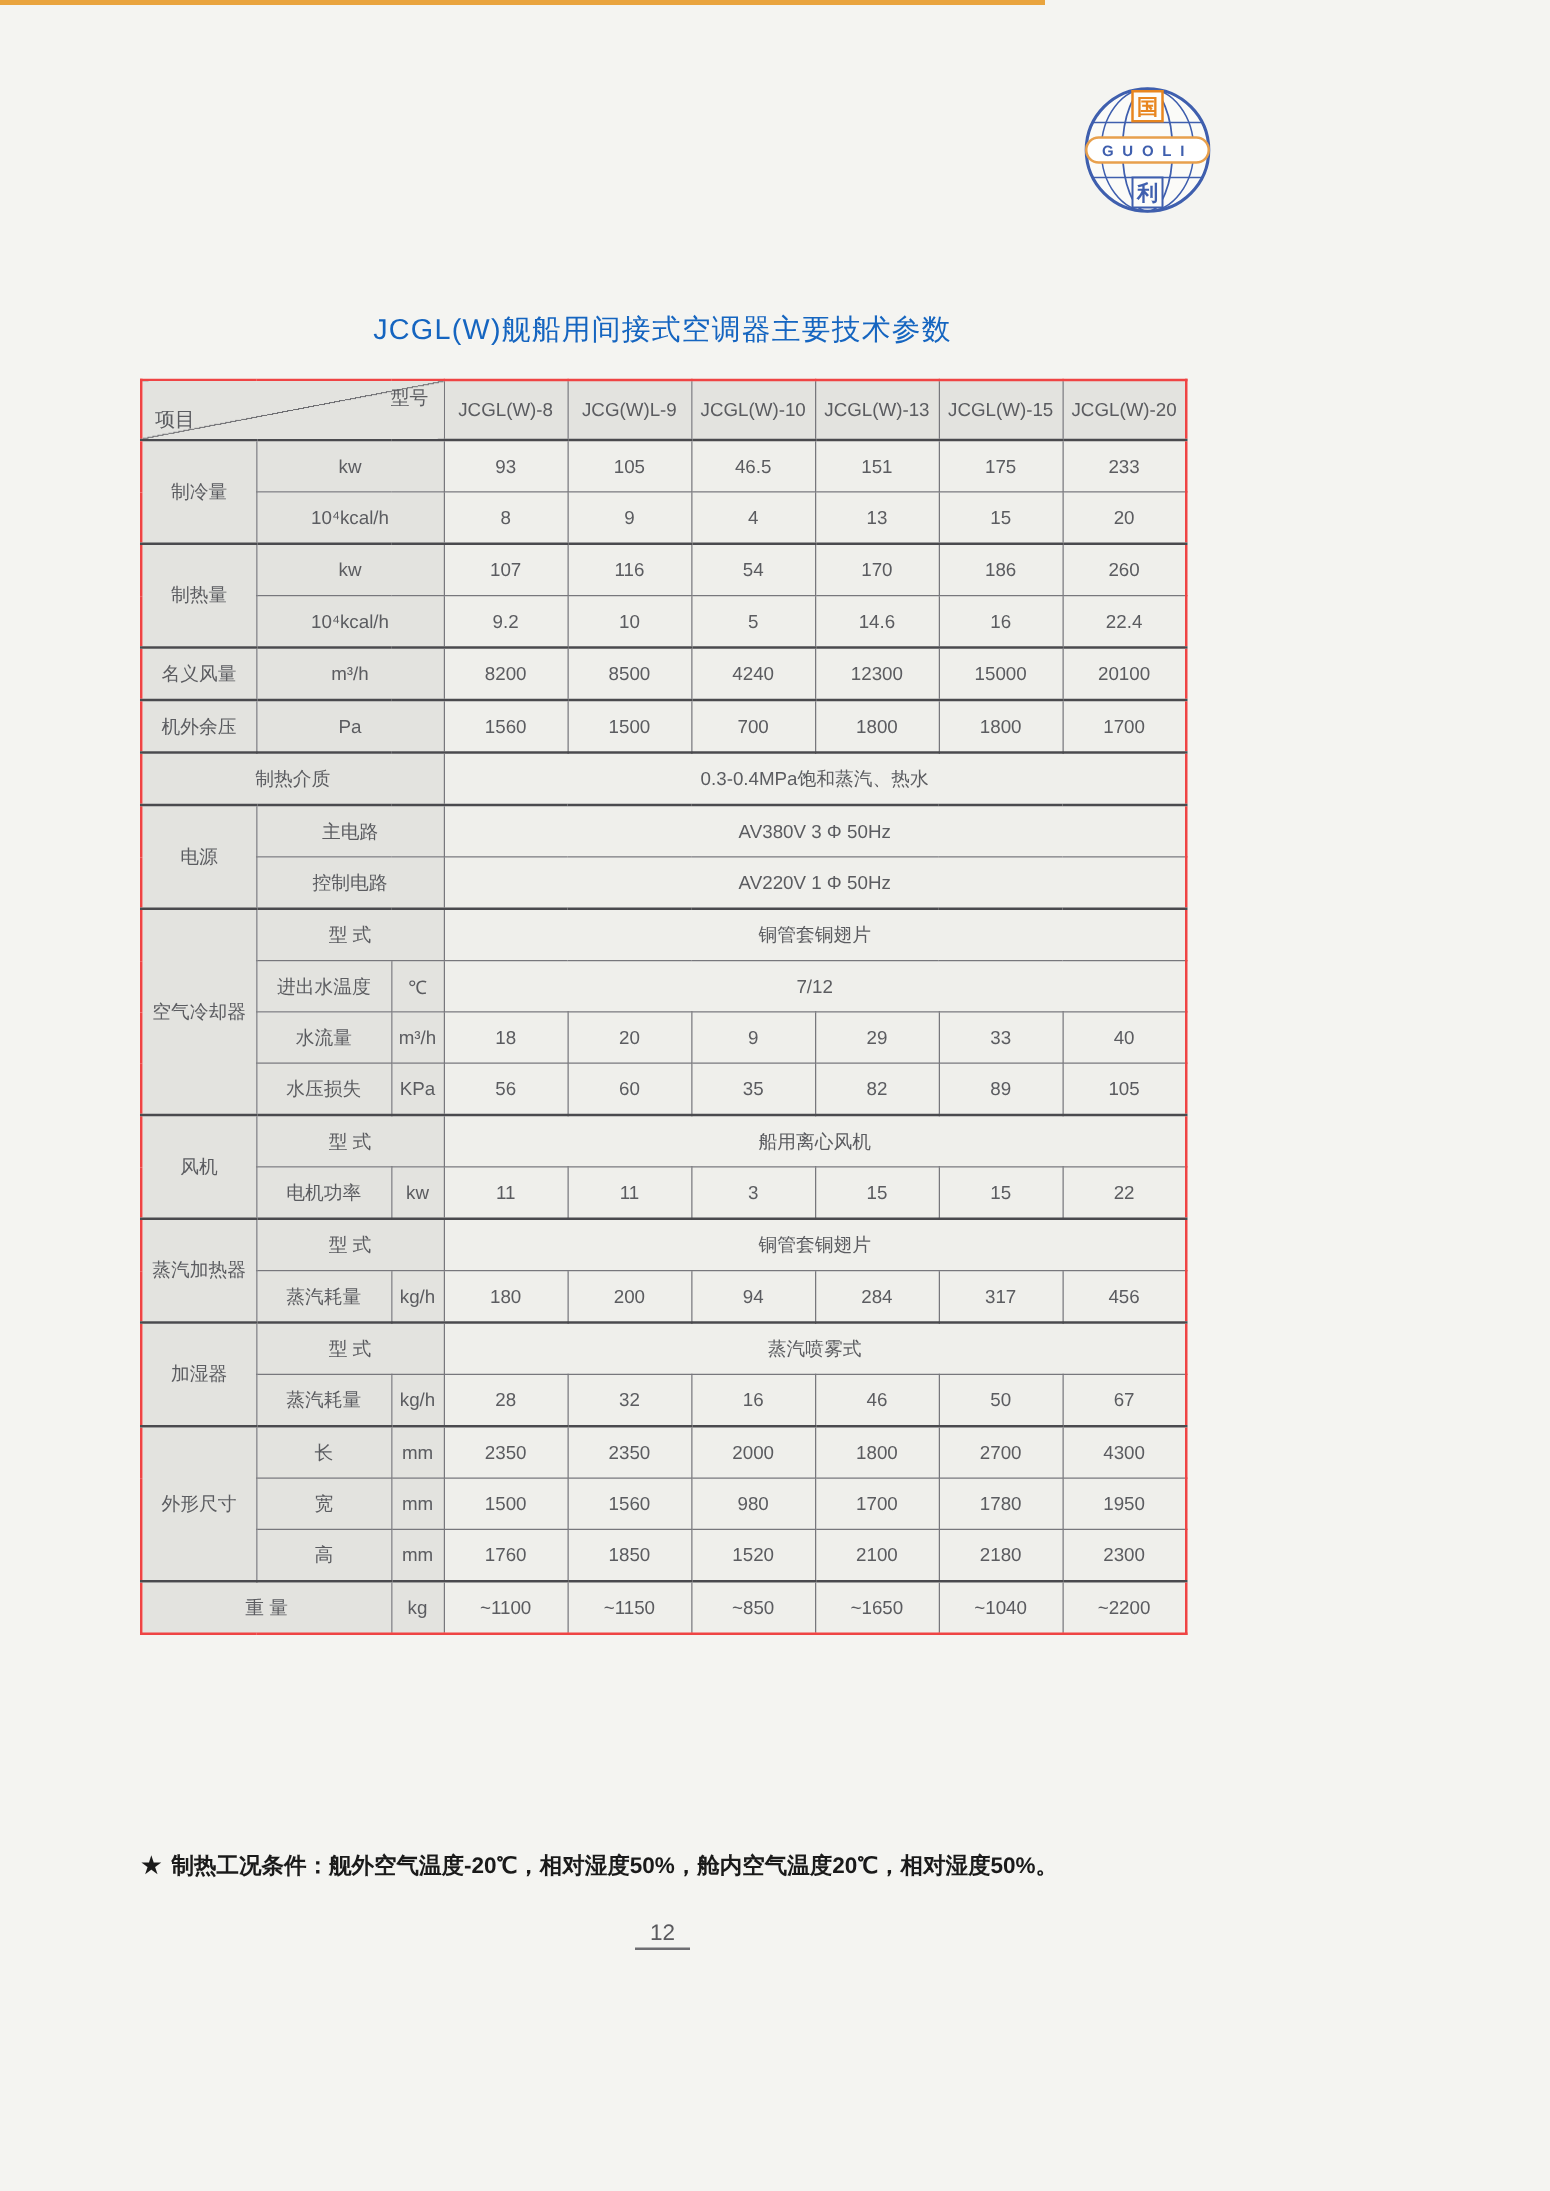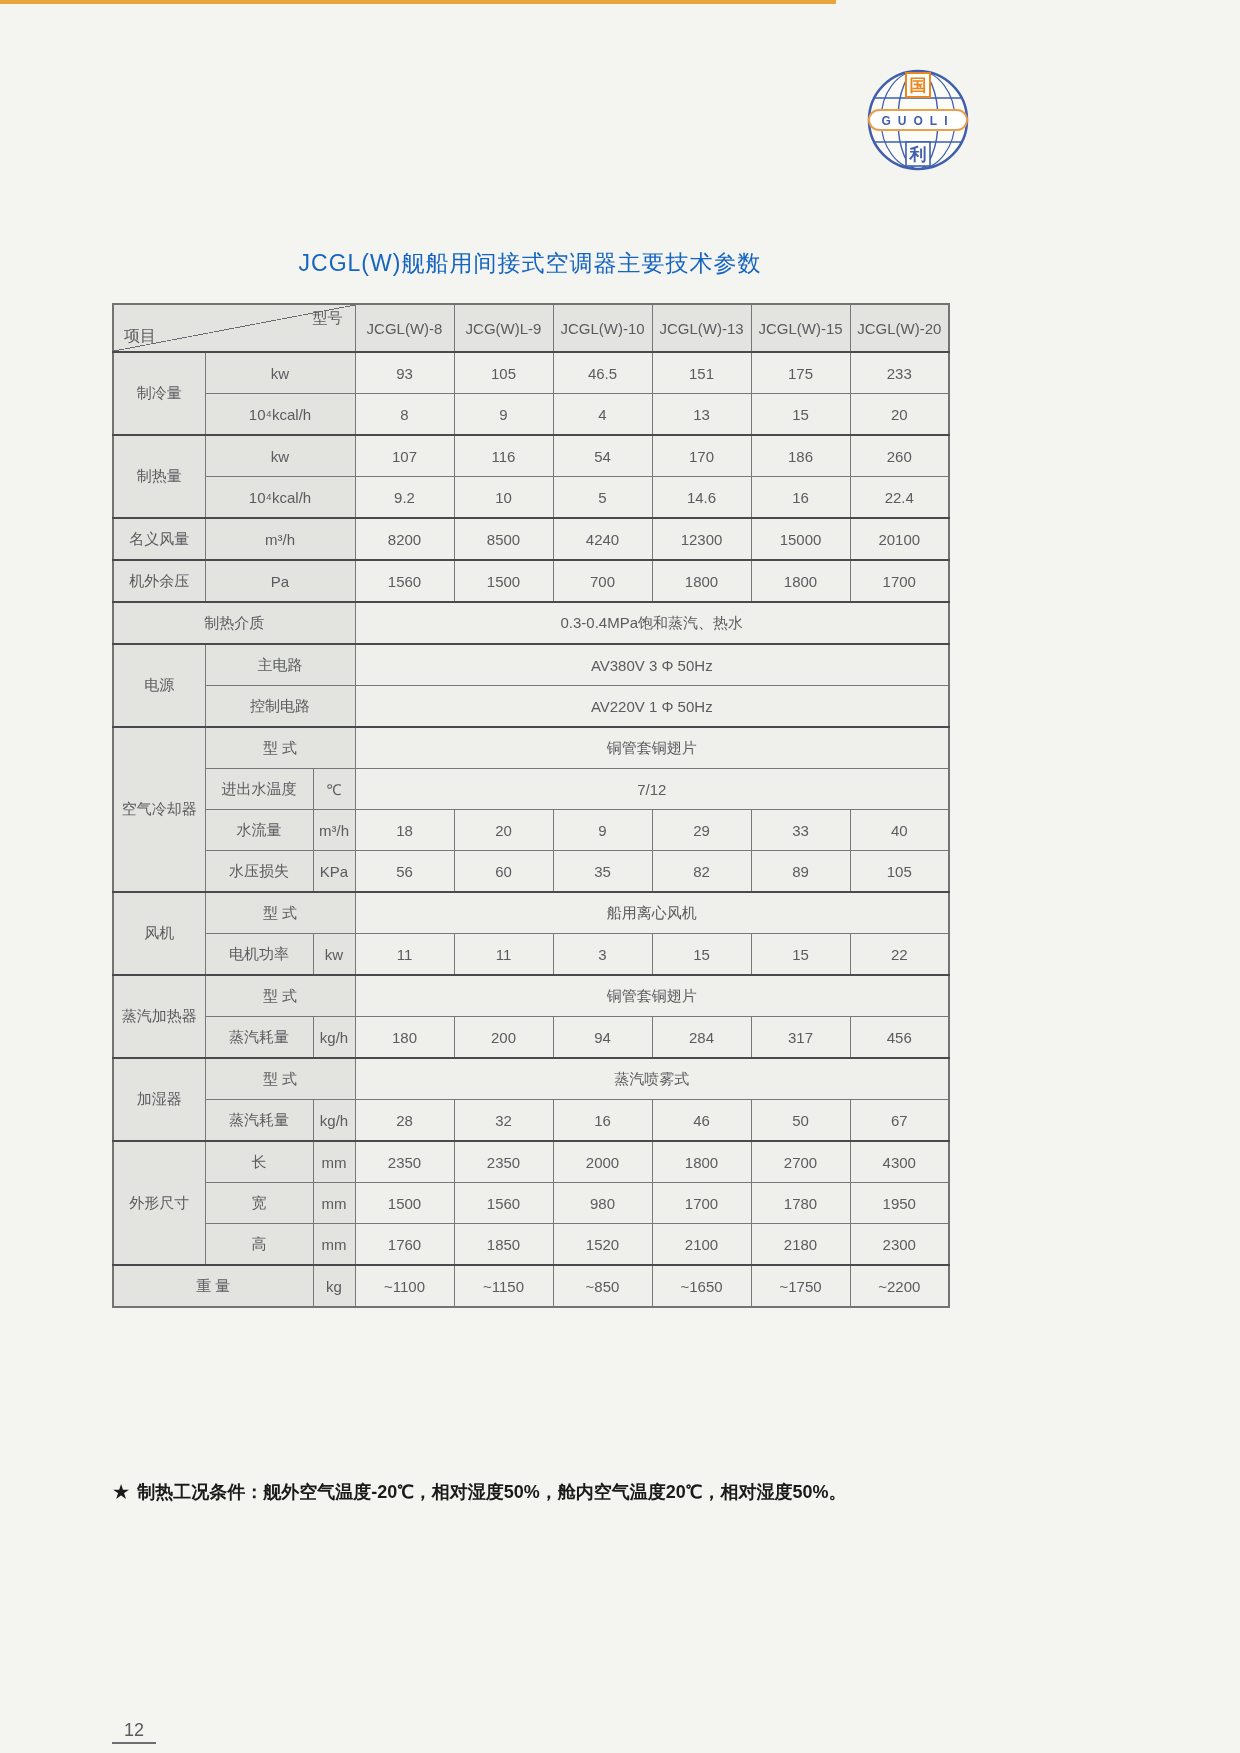--- a/index.html
+++ b/index.html
@@ -39,21 +39,21 @@
   .title {
     position: absolute; left: 112px; top: 248px;
     width: 836px; text-align: center;
     color: #1565c0; font-size: 23px; font-weight: normal;
     letter-spacing: 1px;
   }
   table.spec {
     position: absolute; left: 112px; top: 303px;
     width: 836px;
     border-collapse: collapse; table-layout: fixed;
-    border: 2px solid #737373;
+    border: 2px solid #ef4444;
   }
   table.spec td {
     border: 1px solid #77777c;
     height: 40px; padding: 0 2px;
     text-align: center; vertical-align: middle;
     font-size: 15px; color: #5b5c60;
     overflow: hidden; white-space: nowrap;
   }
   table.spec thead td { height: 46px; }
   tr.sec > td { border-top: 2px solid #4a4a4e; }
@@ -67,22 +67,22 @@
   }
   .corner-tr { position: absolute; top: 4px; right: 12px; font-size: 15px; }
   .corner-bl { position: absolute; bottom: 4px; left: 10px; font-size: 16px; margin-top: 44px; }
   .notes {
     position: absolute; left: 113px; top: 1480px; width: 900px;
     color: #1a1a1a; font-size: 18px; font-weight: 600;
   }
   .note-line { margin-bottom: 13px; white-space: nowrap; }
   .note-line .star { margin-right: 8px; }
   .pageno-wrap {
-    position: absolute; left: 112px; top: 1720px;
-    width: 836px; text-align: left;
+    position: absolute; left: 112px; top: 1536px;
+    width: 836px; text-align: center;
   }
   .pageno {
     display: inline-block; padding: 0 12px 1px 12px;
     border-bottom: 2px solid #6e6e72;
     color: #5a5a5e; font-size: 18px;
   }
 </style>
 </head>
 <body>
 
@@ -311,21 +311,21 @@
         <td class="dat">2180</td>
         <td class="dat">2300</td>
       </tr>
       <tr class="sec">
         <td class="lab" colspan="2">重  量</td>
         <td class="lab unit">kg</td>
         <td class="dat">~1100</td>
         <td class="dat">~1150</td>
         <td class="dat">~850</td>
         <td class="dat">~1650</td>
-        <td class="dat">~1750</td>
+        <td class="dat">~1040</td>
         <td class="dat">~2200</td>
       </tr>
     </tbody>
   </table>
 
   <div class="notes">
     <div class="note-line">
       <span class="star">★</span><span>制热工况条件：舰外空气温度-20℃，相对湿度50%，舱内空气温度20℃，相对湿度50%。</span>
     </div>
   </div>

